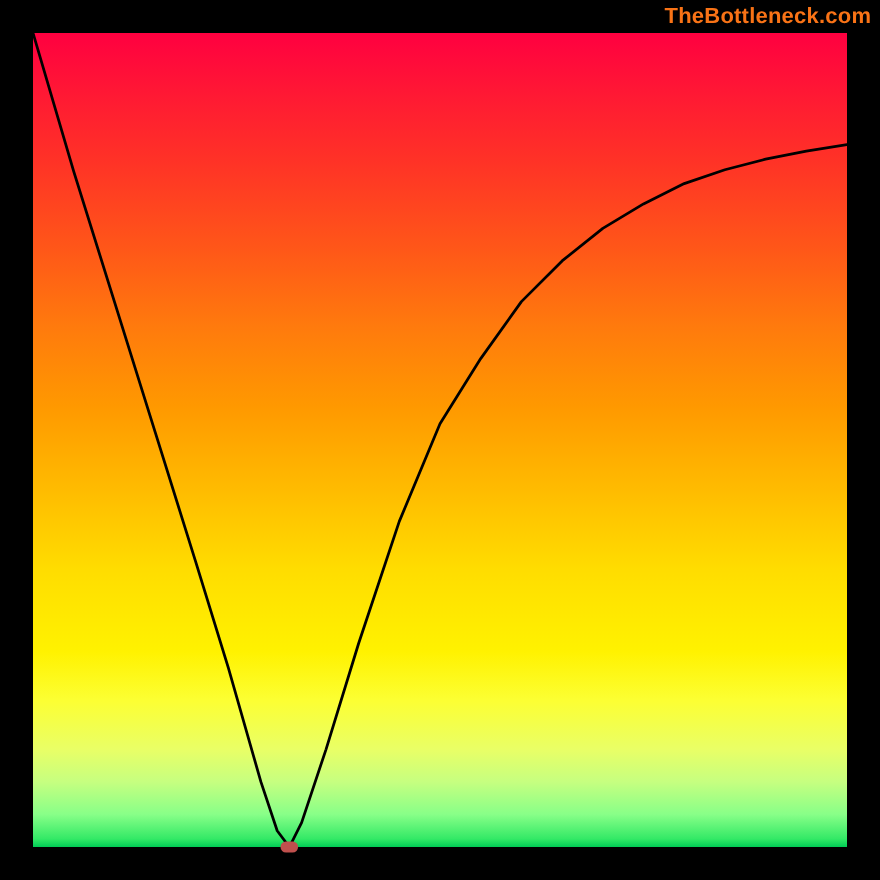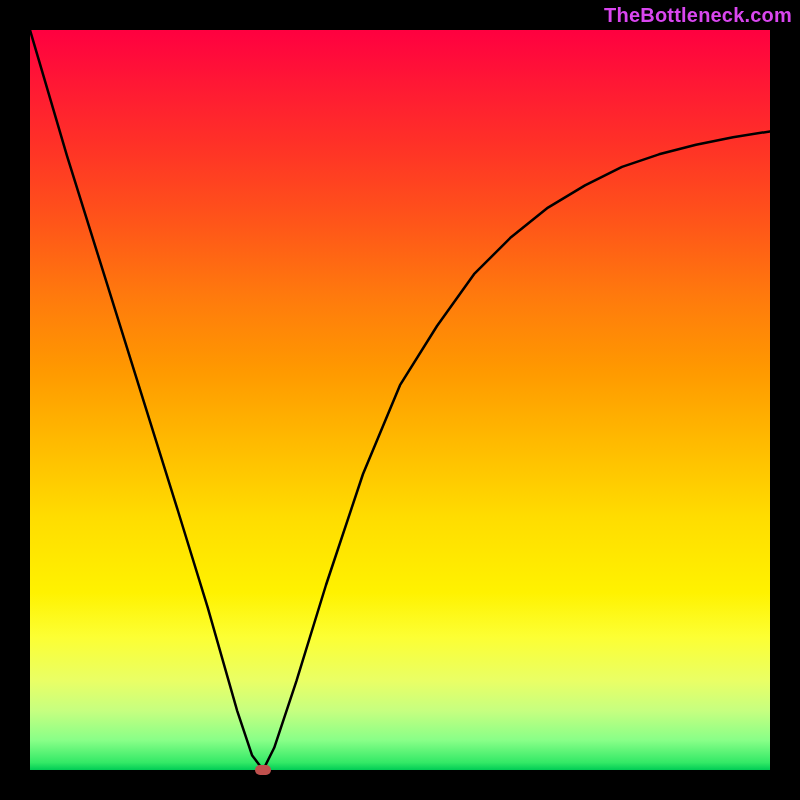--- a/index.html
+++ b/index.html
@@ -47,21 +47,21 @@
     border-radius: 5px;
     transform: translate(-50%, -50%);
   }
   .watermark {
     position: absolute;
     top: 4px;
     right: 8px;
     font-family: Arial, Helvetica, sans-serif;
     font-size: 20px;
     font-weight: bold;
-    color: #d946ef;
+    color: #f97316;
     letter-spacing: 0.2px;
   }
 </style>
 </head>
 <body>
 
 <div class="frame">
   <div class="plot-area">
     <svg class="curve-svg" viewBox="0 0 740 740" preserveAspectRatio="none">
       <path id="curve-path" d="M0.00 0.00 L37.00 125.80 L74.00 244.20 L111.00 362.60 L148.00 481.00 L177.60 577.20 L207.20 680.80 L222.00 725.20 L233.10 740.00 L244.20 717.80 L266.40 651.20 L296.00 555.00 L333.00 444.00 L370.00 355.20 L407.00 296.00 L444.00 244.20 L481.00 207.20 L518.00 177.60 L555.00 155.40 L592.00 136.90 L629.00 124.32 L666.00 114.70 L703.00 107.30 L740.00 101.38" stroke="#000" stroke-width="2.5" fill="none" stroke-linejoin="round" stroke-linecap="round"></path>

